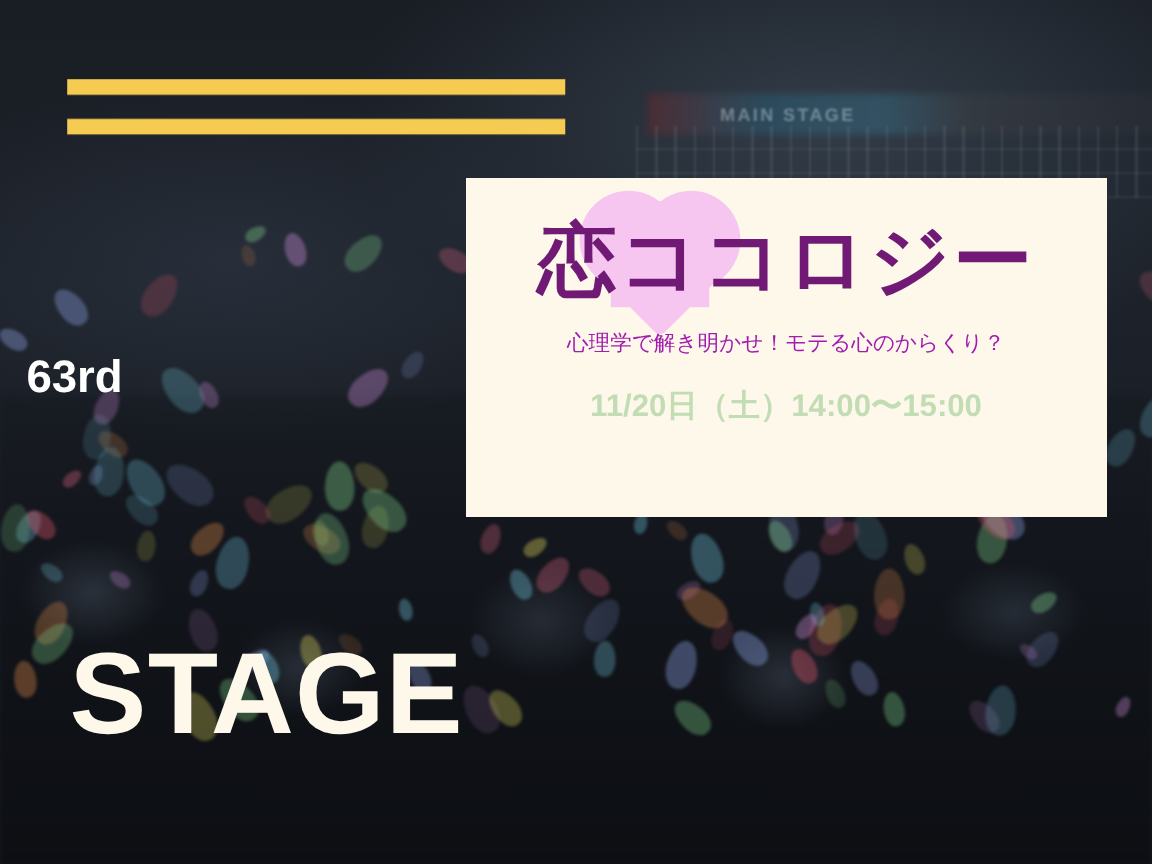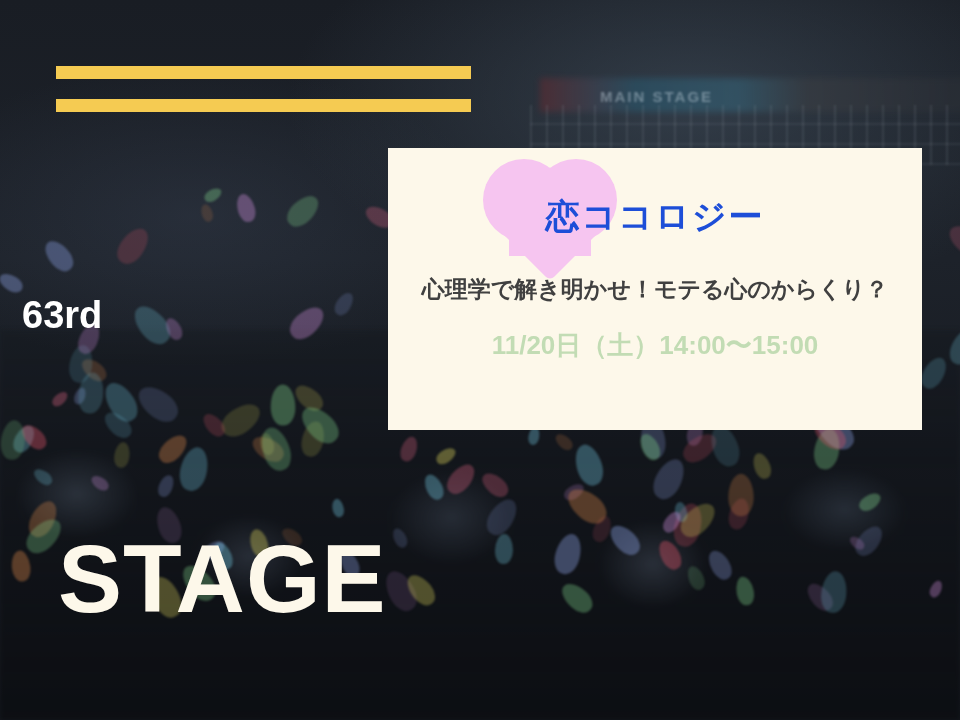--- a/index.html
+++ b/index.html
@@ -174,32 +174,32 @@
     position: absolute;
     left: 0; top: 0;
     width: 82px; height: 82px;
     background: #f6c5f0;
     transform: rotate(45deg);
     border-radius: 6px;
   }
   .headline-text {
     position: relative;
     z-index: 3;
-    color: #1d4ed8;
-    font-size: 34px;
+    color: #701a75;
+    font-size: 66px;
     font-weight: bold;
     letter-spacing: 2px;
     line-height: 1;
     white-space: nowrap;
   }
   .card-sub {
     margin-top: 14px;
-    color: #404040;
-    font-size: 23px;
-    font-weight: bold;
+    color: #a21caf;
+    font-size: 18px;
+    font-weight: normal;
     letter-spacing: 0px;
     white-space: nowrap;
   }
   .card-meta {
     margin-top: 24px;
     color: #c2dcb4;
     font-size: 26px;
     font-weight: bold;
     line-height: 1.28;
     white-space: nowrap;

